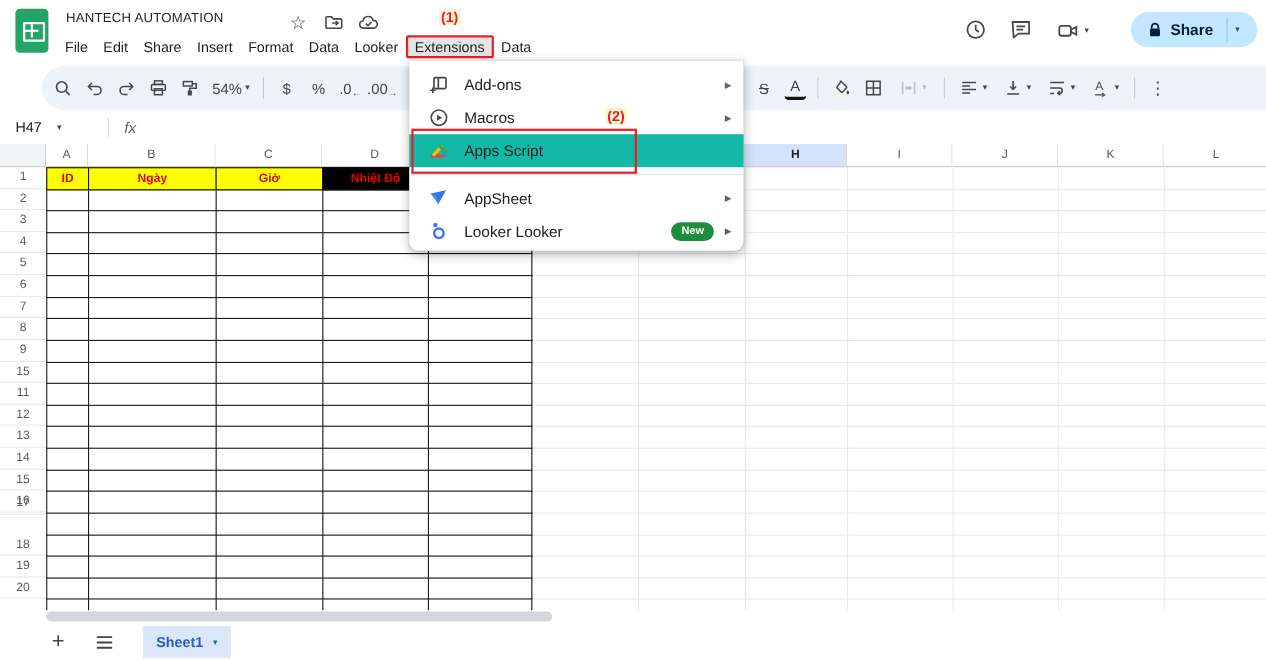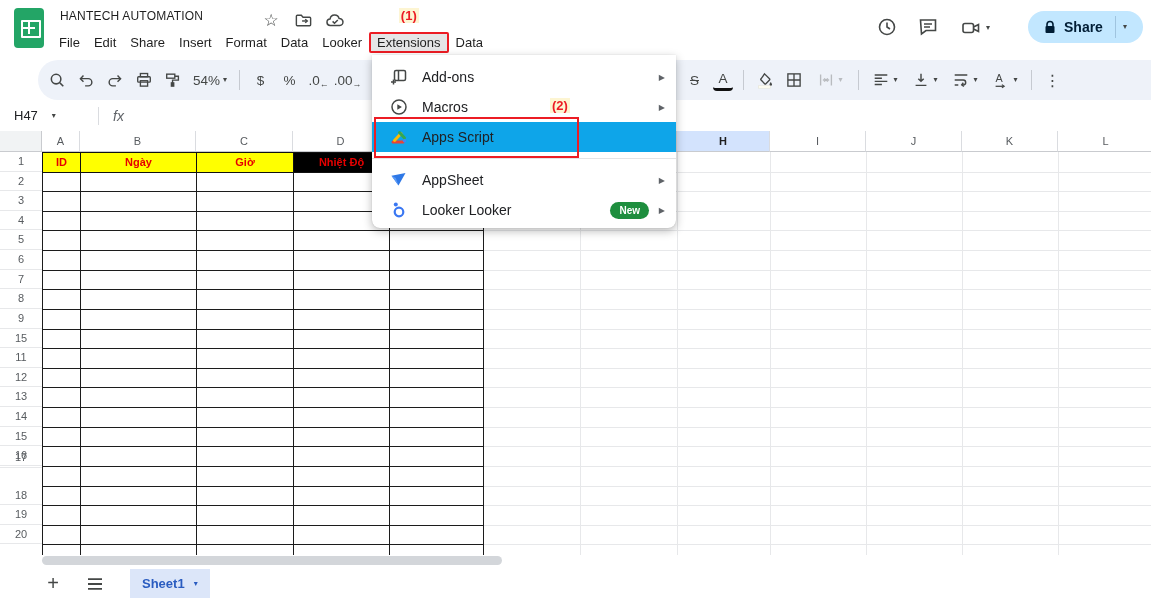--- a/index.html
+++ b/index.html
@@ -50,21 +50,21 @@
   .colhead{position:absolute;top:0;height:21px;background:#fff;border-right:1px solid #dadce0;border-bottom:1px solid #c9cbcf;box-sizing:border-box;font-size:11px;color:#575b5f;text-align:center;line-height:21px;}
   .colhead.sel{background:#d3e3fd;color:#1f1f1f;font-weight:bold;}
   #corner{position:absolute;left:0;top:0;width:42px;height:21px;background:#f1f3f4;border-right:1px solid #c9cbcf;border-bottom:1px solid #c9cbcf;box-sizing:border-box;}
   .rowhead{position:absolute;left:0;width:42px;box-sizing:border-box;border-bottom:1px solid #e7e8ea;font-size:11px;color:#575b5f;text-align:center;}
   .gline{position:absolute;background:#e7e8ea;}
   .bline{position:absolute;background:#1c1c1c;}
   .ycell{position:absolute;box-sizing:border-box;border:1px solid #111;display:flex;align-items:center;justify-content:center;font-size:11px;font-weight:bold;}
   
   #extmenu{left:372px;top:55px;width:304px;height:173px;background:#fff;border-radius:0 0 8px 8px;box-shadow:0 3px 10px rgba(0,0,0,.28),0 0 1px rgba(0,0,0,.2);padding-top:7px;box-sizing:border-box;z-index:30;}
   .menu-item{position:relative;height:30px;display:flex;align-items:center;padding-left:17px;}
-  .menu-item.hover{background:#0ea5e9;}
+  .menu-item.hover{background:#14b8a6;}
   .mi-icon{width:20px;height:20px;margin-right:13px;flex:none;}
   .mi-label{font-size:14px;color:#202124;}
   .mi-sub{position:absolute;right:11px;font-size:8px;color:#5f6368;}
   .mi-badge{position:absolute;right:27px;background:#1e8e3e;color:#fff;font-size:10px;font-weight:bold;padding:3px 9px;border-radius:10px;}
   .menu-divider{height:1px;background:#e3e4e6;margin:6px 0;}
   #apps-script-box{position:absolute;left:2px;top:62px;width:201px;height:37px;border:2px solid #ec1c24;z-index:5;}
   #step2{position:absolute;left:178px;top:43px;z-index:6;}
   
   #hscroll{left:42px;top:556px;width:460px;height:9px;border-radius:5px;background:#d3d6da;z-index:10;}
   #tabbar{left:0;top:567px;width:1151px;height:33px;background:#fff;display:flex;align-items:center;}

